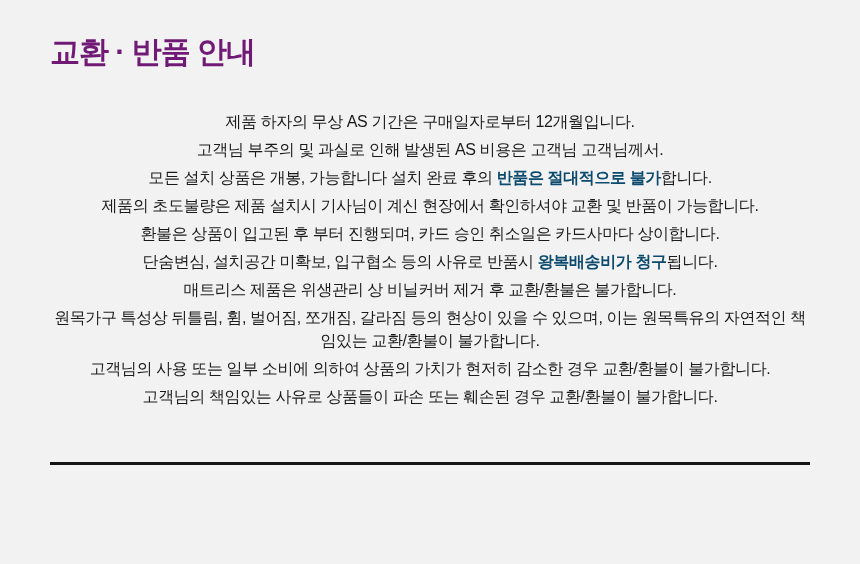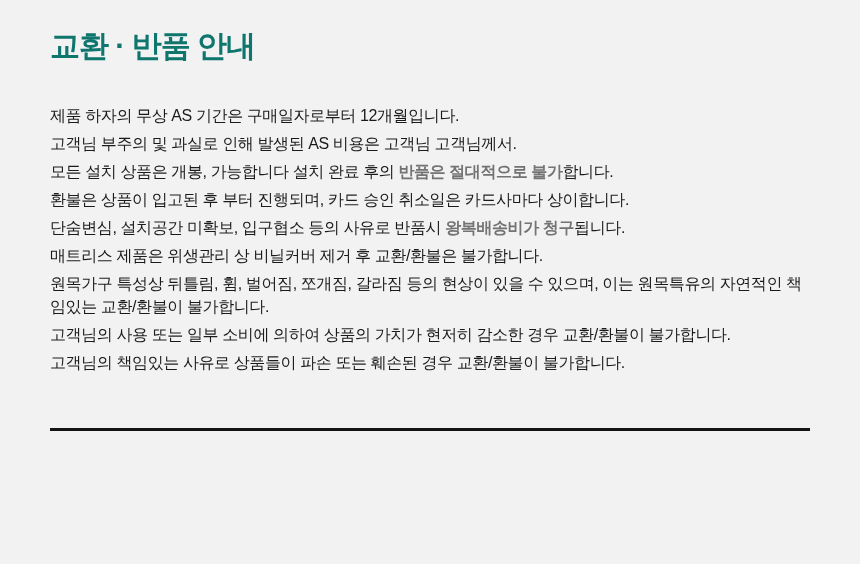--- a/index.html
+++ b/index.html
@@ -6,52 +6,53 @@
   body {
     width: 860px;
     height: 564px;
     background: #f2f2f3;
     color: #1a1a1a;
     font-family: "Liberation Sans", "DejaVu Sans", sans-serif;
     overflow: hidden;
   }
   .page { padding: 25px 50px 0 50px; }
   .title {
-    margin: 4px 0 42px 0;
+    margin: 10px 0 42px 0;
     font-size: 30px;
     line-height: 33px;
     font-weight: 800;
     letter-spacing: -1px;
-    color: #0f766e;
+    color: #701a75;
   }
-  .policy-list { width: 760px; }
+  .policy-list { width: 760px; text-align: center; }
   .policy-line {
     margin: 0 0 5px 0;
     font-size: 16px;
     line-height: 23px;
     letter-spacing: -0.4px;
     white-space: pre-line;
   }
-  .policy-line strong { font-weight: 700; color: #737373; }
+  .policy-line strong { font-weight: 700; color: #0c4a6e; }
   .divider {
     width: 760px;
     height: 3px;
     background: #141414;
     margin-top: 54px;
   }
 </style>
 </head>
 <body style="background: rgb(242, 242, 243); color: rgb(26, 26, 26);">
 
 <div class="page">
   <h1 class="title">교환 · 반품 안내</h1>
   <div class="policy-list">
       <p class="policy-line"><span>제품 하자의 무상 AS 기간은 구매일자로부터 12개월입니다.</span></p>
       <p class="policy-line"><span>고객님 부주의 및 과실로 인해 발생된 AS 비용은 고객님 고객님께서.</span></p>
       <p class="policy-line"><span>모든 설치 상품은 개봉, 가능합니다 설치 완료 후의 </span><strong>반품은 절대적으로 불가</strong><span>합니다.</span></p>
+      <p class="policy-line"><span>제품의 초도불량은 제품 설치시 기사님이 계신 현장에서 확인하셔야 교환 및 반품이 가능합니다.</span></p>
       <p class="policy-line"><span>환불은 상품이 입고된 후 부터 진행되며, 카드 승인 취소일은 카드사마다 상이합니다.</span></p>
       <p class="policy-line"><span>단숨변심, 설치공간 미확보, 입구협소 등의 사유로 반품시 </span><strong>왕복배송비가 청구</strong><span>됩니다.</span></p>
       <p class="policy-line"><span>매트리스 제품은 위생관리 상 비닐커버 제거 후 교환/환불은 불가합니다.</span></p>
       <p class="policy-line"><span>원목가구 특성상 뒤틀림, 휨, 벌어짐, 쪼개짐, 갈라짐 등의 현상이 있을 수 있으며, 이는 원목특유의 자연적인 책임있는 교환/환불이 불가합니다.</span></p>
       <p class="policy-line"><span>고객님의 사용 또는 일부 소비에 의하여 상품의 가치가 현저히 감소한 경우 교환/환불이 불가합니다.</span></p>
       <p class="policy-line"><span>고객님의 책임있는 사유로 상품들이 파손 또는 훼손된 경우 교환/환불이 불가합니다.</span></p>
     </div>
   <div class="divider" style="background: rgb(20, 20, 20);"></div>
 </div>
 

